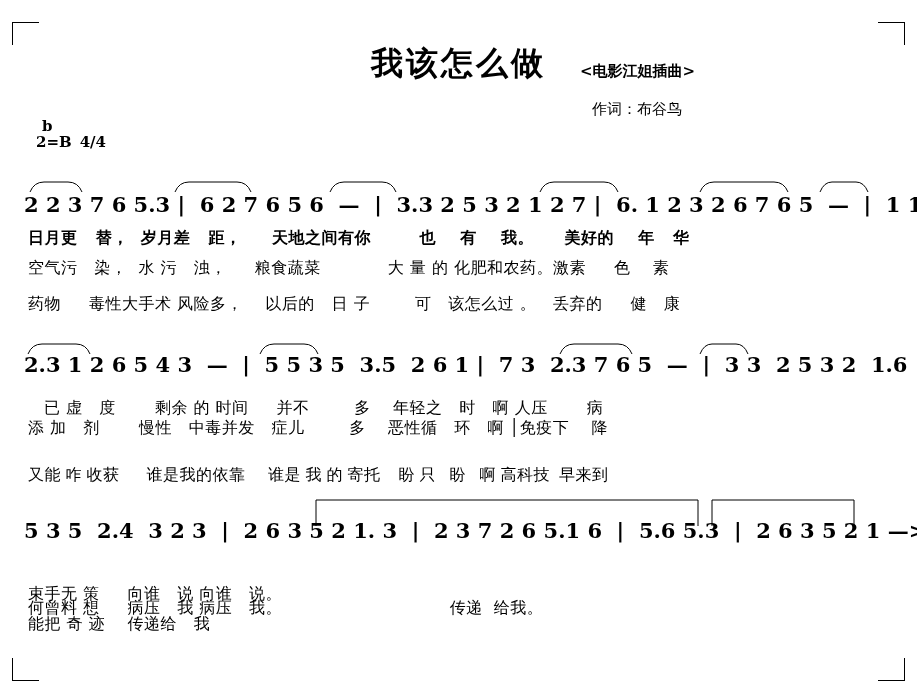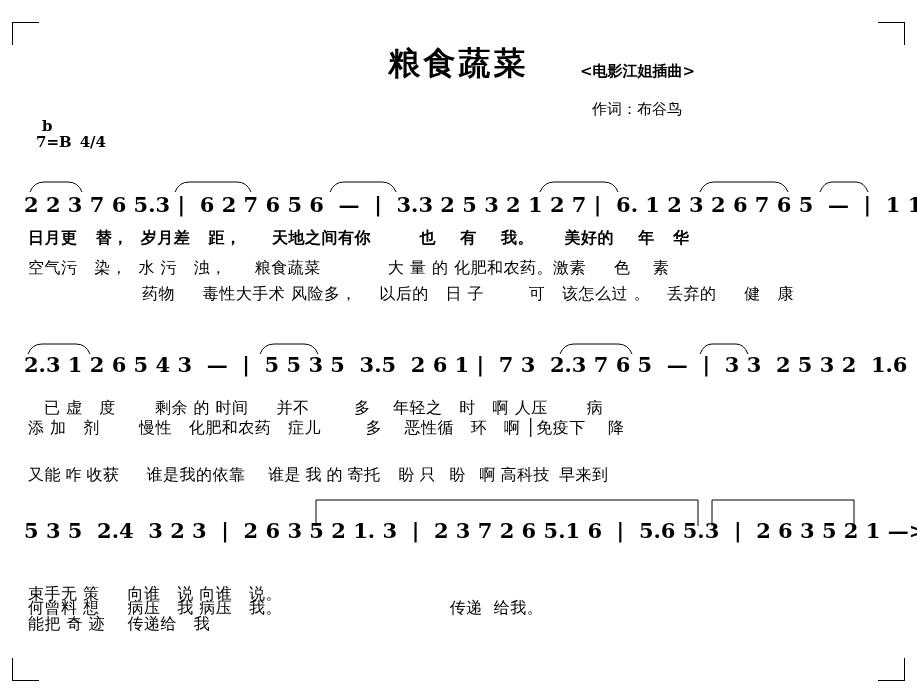--- a/index.html
+++ b/index.html
@@ -114,54 +114,54 @@
 </head>
 <body>
 
 <div class="page">
 
   <div class="crop tl"></div>
   <div class="crop tr"></div>
   <div class="crop bl"></div>
   <div class="crop br"></div>
 
-  <div class="title">粮食蔬菜</div>
+  <div class="title">我该怎么做</div>
   <div class="subtitle">&lt;电影江姐插曲&gt;</div>
   <div class="credit">作词：布谷鸟</div>
 
   <div class="keysig">
     <span class="flat">b</span>
-    <span>7=B</span><span class="meter">4/4</span>
+    <span>2=B</span><span class="meter">4/4</span>
   </div>
 
   <div class="system" style="top:170px;">
     <svg class="slurs" viewBox="0 0 917 60">
       <path d="M30,22 q4,-10 14,-10 h24 q10,0 14,10" fill="none" stroke="#000" stroke-width="1"></path>
       <path d="M175,22 q4,-10 14,-10 h48 q10,0 14,10" fill="none" stroke="#000" stroke-width="1"></path>
       <path d="M330,22 q4,-10 14,-10 h38 q10,0 14,10" fill="none" stroke="#000" stroke-width="1"></path>
       <path d="M540,22 q4,-10 14,-10 h50 q10,0 14,10" fill="none" stroke="#000" stroke-width="1"></path>
       <path d="M700,22 q4,-10 14,-10 h60 q10,0 14,10" fill="none" stroke="#000" stroke-width="1"></path>
       <path d="M820,22 q4,-10 12,-10 h24 q8,0 12,10" fill="none" stroke="#000" stroke-width="1"></path>
     </svg>
     <div class="notes" style="top:22px;">2 2 3 7 6 5.3 |  6 2 7 6 5 6  —  |  3.3 2 5 3 2 1 2 7 |  6. 1 2 3 2 6 7 6 5  —  |  1 1 6 1 5 6 4 5 3 |</div>
     <div class="lyric" style="top:58px;font-weight:bold;">日月更   替，  岁月差   距，     天地之间有你        也    有    我。     美好的    年   华</div>
     <div class="lyric" style="top:88px;">空气污   染，  水 污   浊，     粮食蔬菜            大 量 的 化肥和农药。激素     色    素</div>
-    <div class="lyric" style="top:114px;text-align:center;">药物     毒性大手术 风险多，    以后的   日 子        可   该怎么过 。   丢弃的     健   康</div>
+    <div class="lyric" style="top:124px;">药物     毒性大手术 风险多，    以后的   日 子        可   该怎么过 。   丢弃的     健   康</div>
   </div>
 
   <div class="system" style="top:330px;">
     <svg class="slurs" viewBox="0 0 917 60">
       <path d="M28,24 q4,-10 14,-10 h34 q10,0 14,10" fill="none" stroke="#000" stroke-width="1"></path>
       <path d="M260,24 q4,-10 14,-10 h30 q10,0 14,10" fill="none" stroke="#000" stroke-width="1"></path>
       <path d="M560,24 q4,-10 14,-10 h44 q10,0 14,10" fill="none" stroke="#000" stroke-width="1"></path>
       <path d="M700,24 q4,-10 12,-10 h24 q8,0 12,10" fill="none" stroke="#000" stroke-width="1"></path>
     </svg>
     <div class="notes" style="top:22px;">2.3 1 2 6 5 4 3  —  |  5 5 3 5  3.5  2 6 1 |  7 3  2.3 7 6 5  —  |  3 3  2 5 3 2  1.6  |  4 4  3 2 3 5 2  —  |</div>
     <div class="lyric" style="top:68px;margin-left:16px;">已 虚   度       剩余 的 时间     并不        多    年轻之   时   啊 人压       病</div>
-    <div class="lyric" style="top:88px;">添 加   剂       慢性   化肥和农药   症儿        多    恶性循   环   啊 │免疫下    降</div>
+    <div class="lyric" style="top:88px;">添 加   剂       慢性   中毒并发   症儿        多    恶性循   环   啊 │免疫下    降</div>
     <div class="lyric" style="top:135px;font-family:Liberation Serif, serif;">又能 咋 收获      谁是我的依靠     谁是 我 的 寄托    盼 只   盼   啊 高科技  早来到</div>
   </div>
 
   <div class="system" style="top:492px;">
     <svg class="slurs" viewBox="0 0 917 60">
       <path d="M316,34 v-26 h382 v26" fill="none" stroke="#000" stroke-width="1"></path>
       <path d="M712,34 v-26 h142 v26" fill="none" stroke="#000" stroke-width="1"></path>
     </svg>
     <div class="notes" style="top:26px;">5 3 5  2.4  3 2 3  |  2 6 3 5 2 1. 3  |  2 3 7 2 6 5.1 6  |  5.6 5.3  |  2 6 3 5 2 1 —&gt;: ‖ 2 3 7 2 6 5 —‖</div>
     <div class="lyric" style="top:62px;margin-top:44px;">何曾料 想     病压   我 病压   我。                              传递  给我。</div>

